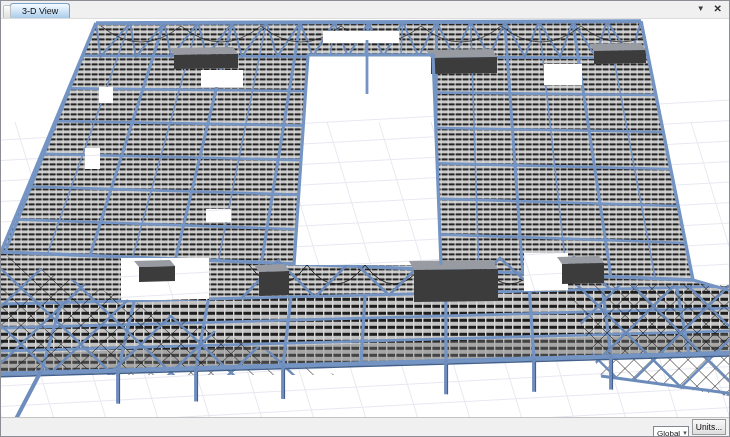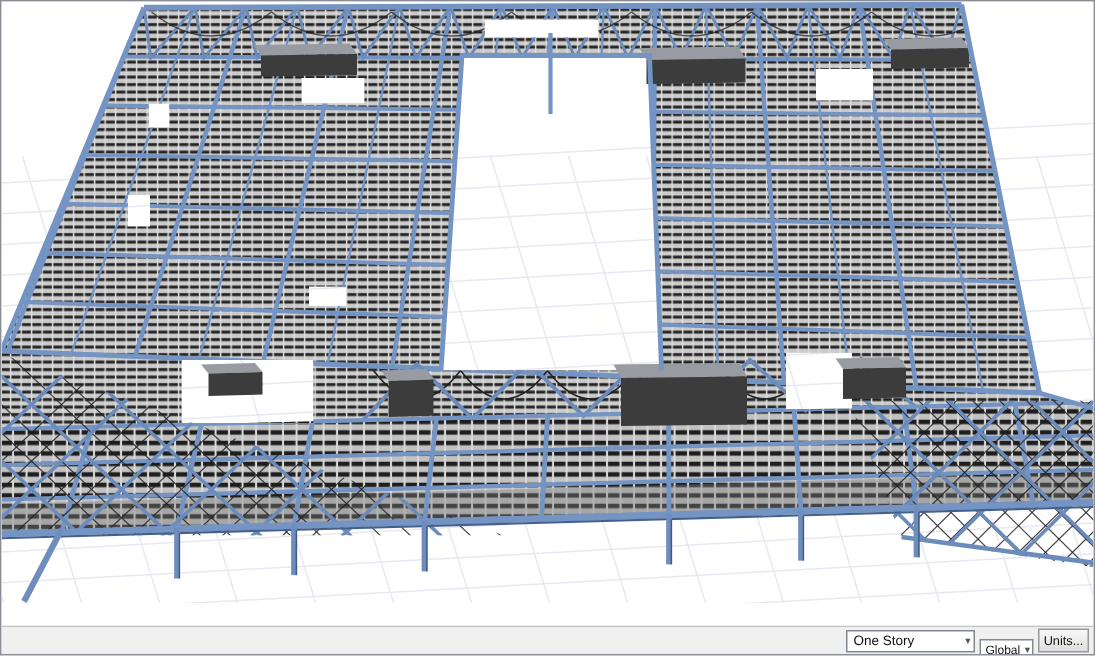--- a/index.html
+++ b/index.html
@@ -53,20 +53,30 @@
     font-family:inherit;font-size:8.5px;color:#101010;
     background:linear-gradient(#f8f8f8,#dedede);border:1px solid #999;
     overflow:hidden;white-space:nowrap;
   }
 </style>
 </head>
 <body>
 
 <div class="window">
 
+  <div class="tabbar">
+    <div class="tab-stub"></div>
+    <div class="tab">
+      <span>3-D View</span>
+    </div>
+    <div class="winbtns">
+      <span class="caret">▼</span>
+      <span class="close">✕</span>
+    </div>
+  </div>
 
   <div class="viewport">
     <svg id="scene" width="730" height="401" viewBox="0 17 730 401" xmlns="http://www.w3.org/2000/svg">
         <defs>
           <pattern id="hatch" width="7" height="5" patternUnits="userSpaceOnUse">
             <rect width="7" height="5" fill="#cbcbcb"></rect>
             <rect y="1.4" width="7" height="2" fill="#242424"></rect>
             <rect x="5.6" width="1" height="5" fill="#dedede"></rect>
           </pattern>
           <pattern id="hatch2" width="9" height="7" patternUnits="userSpaceOnUse">
@@ -309,24 +319,20 @@
           <line x1="533" y1="355.76" x2="533" y2="389.76" stroke="#6e8dbd" stroke-width="3.8"></line>
           <line x1="534.6" y1="359.76" x2="534.6" y2="389.76" stroke="#3f5a85" stroke-width="1"></line>
           <line x1="610" y1="353.55" x2="610" y2="387.55" stroke="#6e8dbd" stroke-width="3.8"></line>
           <line x1="611.6" y1="357.55" x2="611.6" y2="387.55" stroke="#3f5a85" stroke-width="1"></line>
           <line x1="40" y1="369" x2="15" y2="417" stroke="#6e8dbd" stroke-width="4"></line>
         </g>
       </svg>
   </div>
 
   <div class="statusbar">
-    <div class="combo c1">
-      <span>One Story</span>
-      <span class="chev">▾</span>
-    </div>
     <div class="combo c2">
       <span>Global</span>
       <span class="chev">▾</span>
     </div>
     <button class="units-btn">Units...</button>
   </div>
 
 </div>
 
 </body></html>

